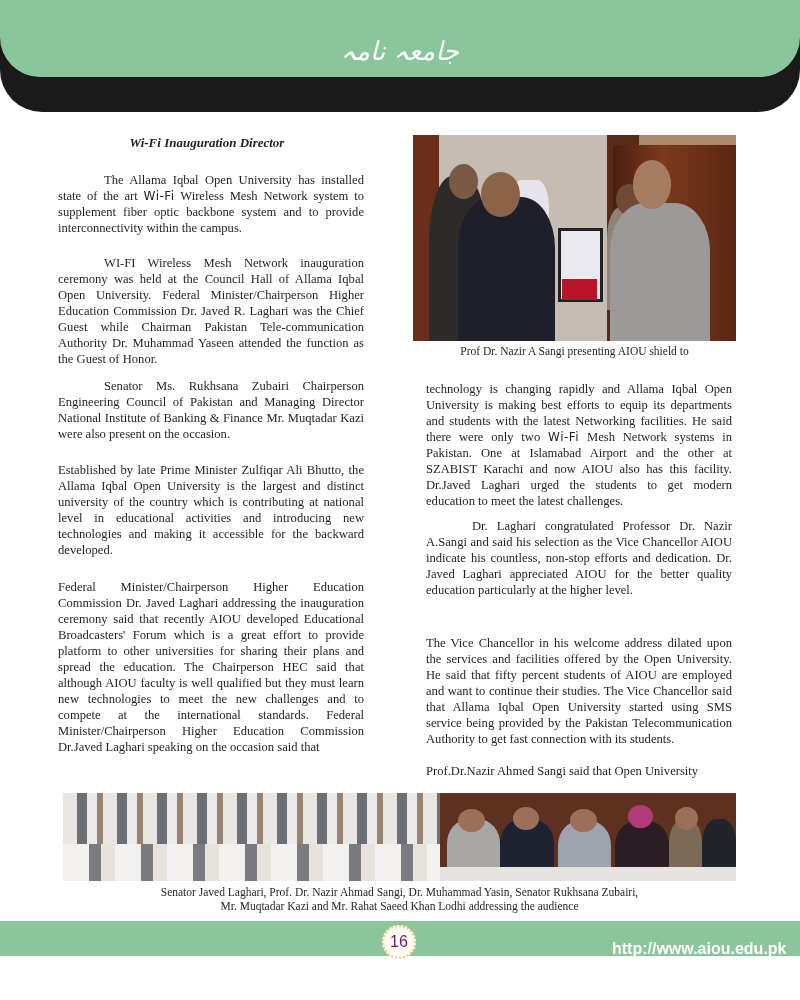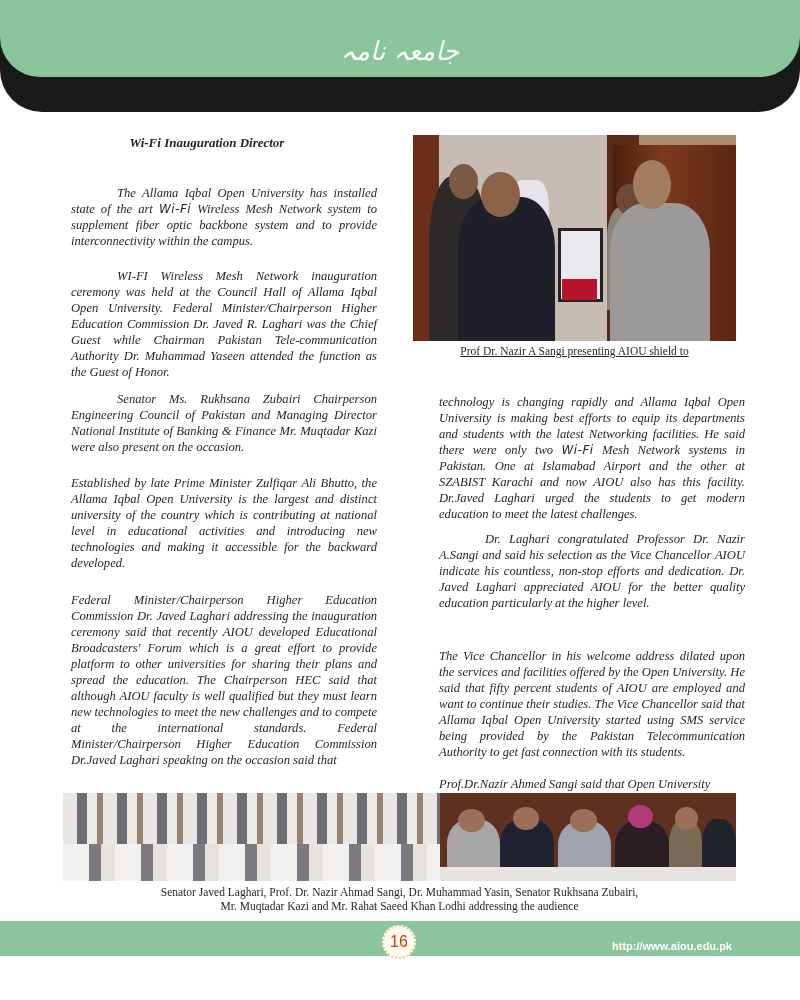--- a/index.html
+++ b/index.html
@@ -24,21 +24,21 @@
     position: absolute; left: 0; top: 36px; width: 800px; text-align: center;
     color: #ffffff; font-family: "DejaVu Sans", sans-serif;
     font-size: 26px; direction: rtl; font-style: italic;
   }
 
   .article-title {
     position: absolute; left: 54px; top: 135px; width: 306px;
     text-align: center; font-weight: bold; font-style: italic;
     font-size: 13px;
   }
-  .para { position: absolute; margin: 17px; font-style: italic; }
+  .para { position: absolute; margin: 4px; }
   .indent { text-indent: 46px; }
   .para-l { left: 54px; width: 306px; font-size: 12.6px; line-height: 16px; text-align: justify; }
   .para-r { left: 422px; width: 306px; font-size: 12.6px; line-height: 16px; text-align: justify; }
   .wifi { font-family: "DejaVu Sans", sans-serif; font-size: 12px; letter-spacing: 0.5px; }
 
   
   .photo {
     position: absolute; overflow: hidden;
   }
   .photo-top {
@@ -55,21 +55,21 @@
   .p-man3 { left: 30%; top: 22%; width: 12%; height: 45%; background: #e6e4ea; border-radius: 30% 30% 0 0; }
   .p-man4 { left: 60%; top: 35%; width: 14%; height: 50%; background: #8f8377; border-radius: 30% 30% 0 0; }
   .p-man4-head { left: 63%; top: 24%; width: 8%; height: 15%; background: #6e4a36; border-radius: 50%; }
   .p-man5 { left: 61%; top: 33%; width: 31%; height: 67%; background: #9c9a98; border-radius: 35% 35% 0 0; }
   .p-man5-head { left: 68%; top: 12%; width: 12%; height: 24%; background: #a37c62; border-radius: 50%; }
   .p-shield { left: 45%; top: 45%; width: 12%; height: 33%; background: #e9e9ef; border: 3px solid #222; }
   .p-shield-inner { left: 46%; top: 70%; width: 11%; height: 10%; background: #b8142a; }
 
   .caption-top {
     position: absolute; left: 413px; top: 345px; width: 323px;
-    text-align: center; font-size: 11.5px; line-height: 13px; text-decoration: underline;
+    text-align: center; font-size: 11.5px; line-height: 13px;
   }
 
   .photo-bottom {
     left: 63px; top: 793px; width: 673px; height: 88px;
     background: #d7d3cf;
   }
   .pb-audience { position: absolute; left: 0; top: 0; width: 56%; height: 100%;
     background:
       repeating-linear-gradient(90deg, #ece9e6 0 14px, #5a5d66 14px 24px, #f0eeec 24px 34px, #8c7462 34px 40px);
     opacity: 0.85; }
@@ -88,26 +88,26 @@
   
   .footer {
     position: absolute; left: 0; top: 921px; width: 800px; height: 35px;
     background: #8bc59c;
   }
   .page-badge {
     position: absolute; left: 382px; top: 925px; width: 34px; height: 34px;
     border-radius: 50%; background: #fffaf0;
     border: 2px dotted #e8cf8a; box-sizing: border-box;
     font-family: "Liberation Sans", sans-serif; font-size: 16px;
-    text-align: center; line-height: 30px; color: #c2410c;
+    text-align: center; line-height: 30px; color: #701a75;
   }
   .footer-url {
     position: absolute; left: 612px; top: 940px;
     font-family: "Liberation Sans", sans-serif; font-weight: bold;
-    font-size: 11px; color: #ffffff;
+    font-size: 16px; color: #ffffff;
   }
 </style>
 </head>
 <body>
 
 <div class="header-shadow"></div>
 <div class="header">
   <div class="header-title">جامعہ نامہ</div>
 </div>
 

